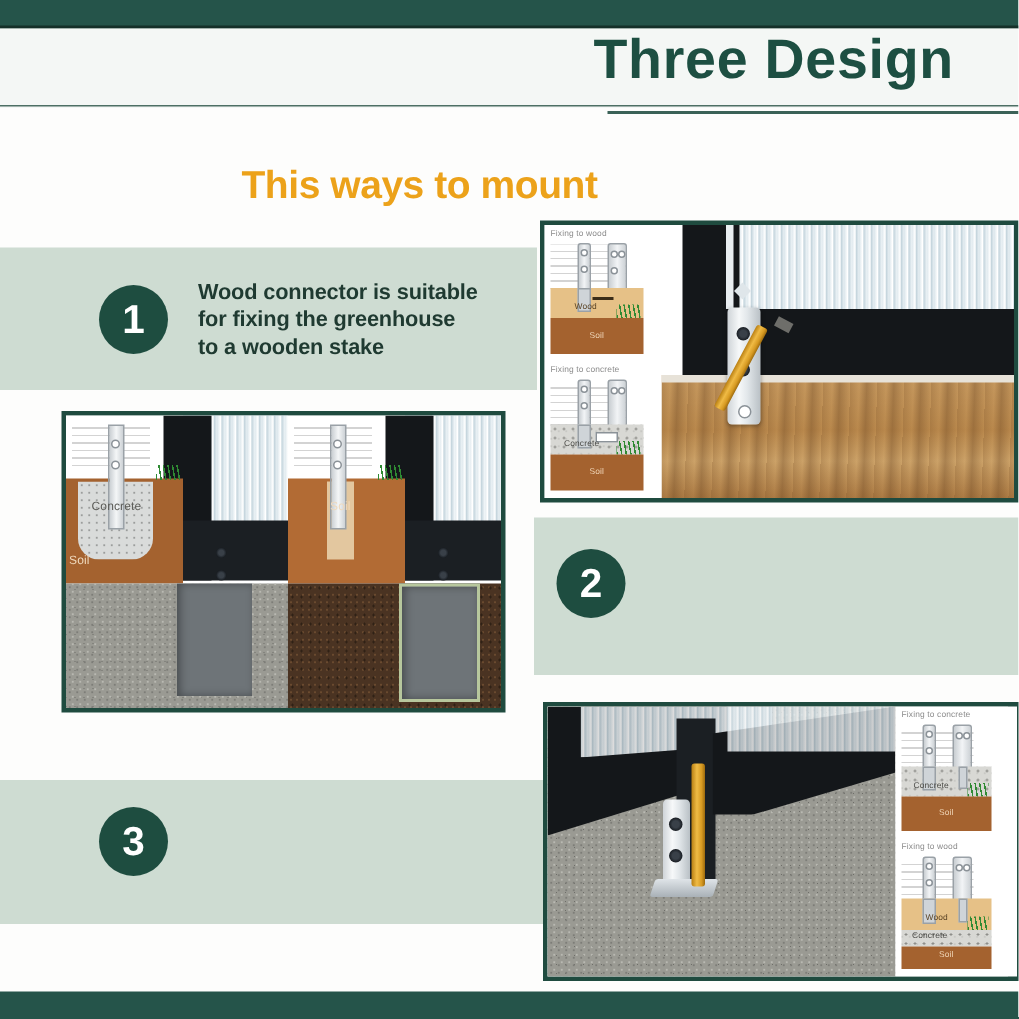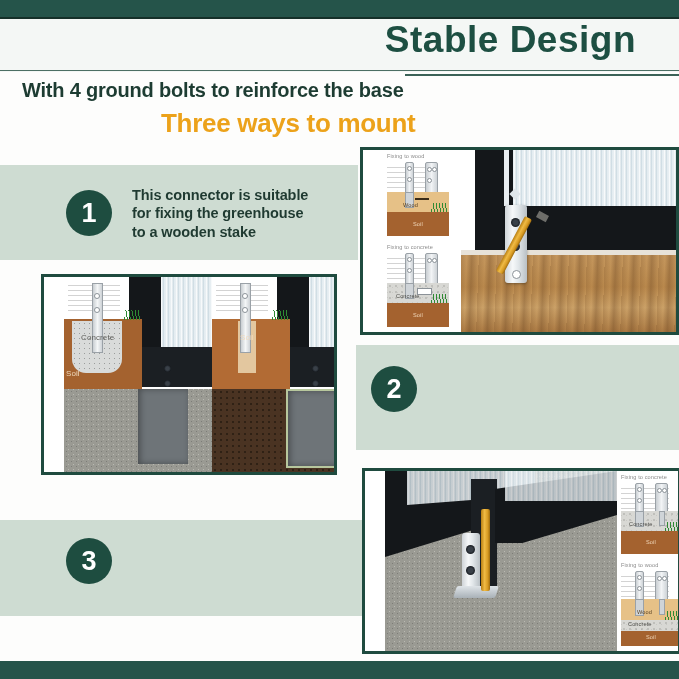--- a/index.html
+++ b/index.html
@@ -79,21 +79,21 @@
   #step3 .step-text { margin-left: 20px; }
 
   
   .panel {
     position: absolute; border: 3px solid #1f4b3f;
     background: #ffffff; overflow: hidden;
   }
   #panel-top    { left: 360px; top: 147px; width: 313px; height: 182px; }
   #panel-mid    { left: 41px;  top: 274px; width: 290px; height: 195px; }
   #panel-bottom { left: 362px; top: 468px; width: 313px; height: 180px; }
-  .panel-inner { position: absolute; inset: 0; margin-left: 20px; }
+  .panel-inner { position: absolute; inset: 0; }
 
   
   .abs { position: absolute; }
   .sky        { background: linear-gradient(#c9dce8, #eaf0f3); }
   .poly       { background: repeating-linear-gradient(90deg,
                   #dfe9ee 0px, #ffffff 2px, #c6d6de 3px, #eef4f7 5px); }
   .frame-dark { background: #14171a; }
   .frame-dark2{ background: #1b1f23; }
   .soil       { background: #a4622f; }
   .soil-dark  { background: #4a3322; }
@@ -158,33 +158,32 @@
 </style>
 </head>
 <body>
 
 <div class="page">
 
   <div class="topbar"></div>
   <div class="header-wash"></div>
   <div class="bottombar"></div>
 
-  <div class="title">Stable  Design</div>
+  <div class="title">Three  Design</div>
   <div class="rule-thin"></div>
   <div class="rule-thick"></div>
-  <div class="subtitle">With 4 ground bolts to reinforce the base</div>
-  <div class="tagline">Three ways to mount</div>
+  <div class="tagline">This ways to mount</div>
 
   <div class="band" id="band1"></div>
   <div class="band" id="band2"></div>
   <div class="band" id="band3"></div>
 
   <div class="step" id="step1">
     <div class="circle">1</div>
-    <div class="step-text">This connector is suitable
+    <div class="step-text">Wood connector is suitable
 for fixing the greenhouse
 to a wooden stake</div>
   </div>
 
   <div class="step" id="step2">
     <div class="circle">2</div>
   </div>
 
   <div class="step" id="step3">
     <div class="circle">3</div>

